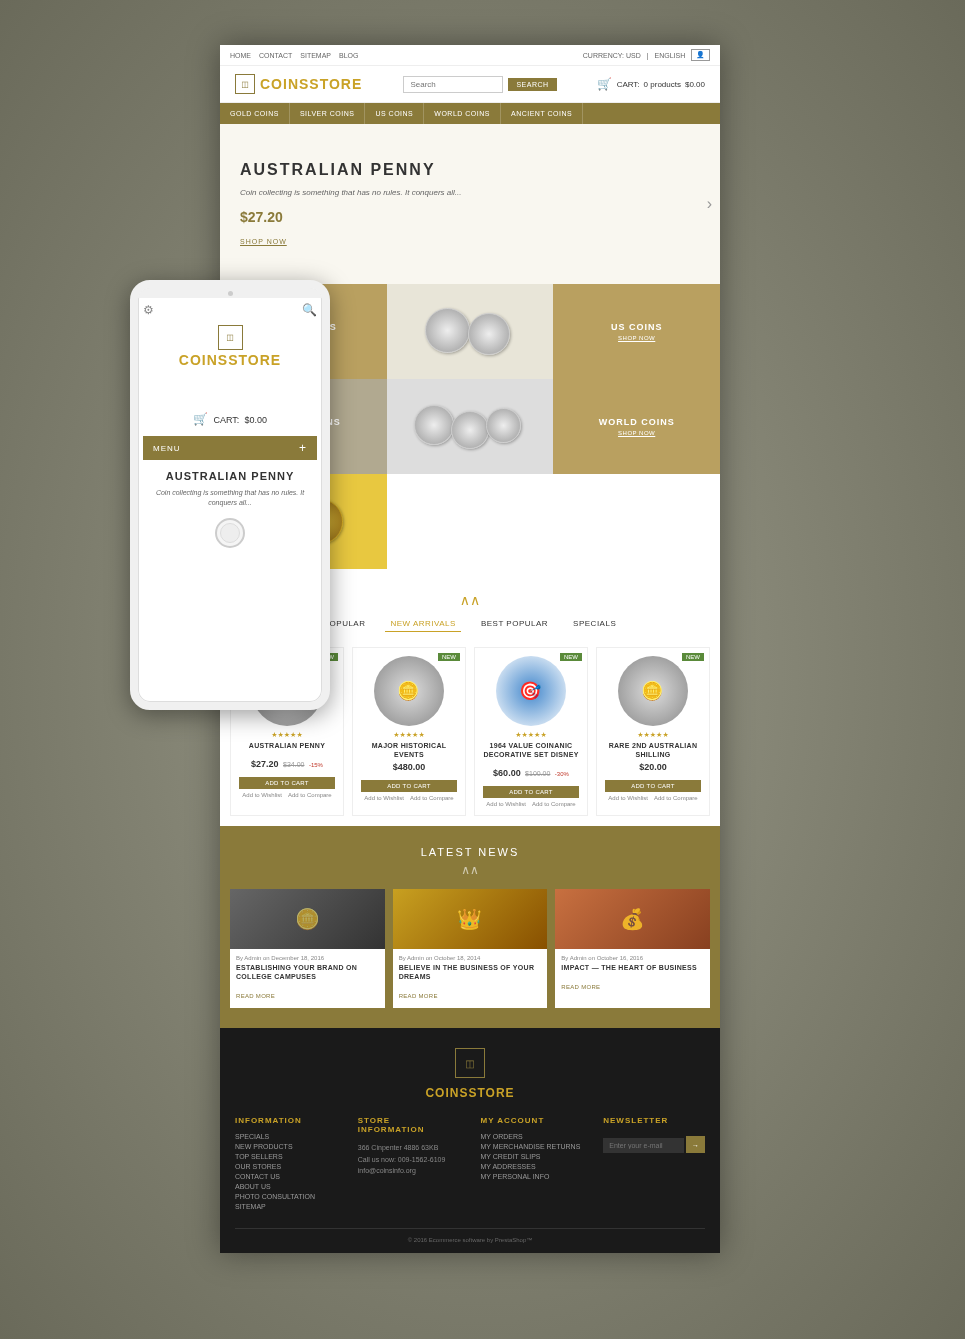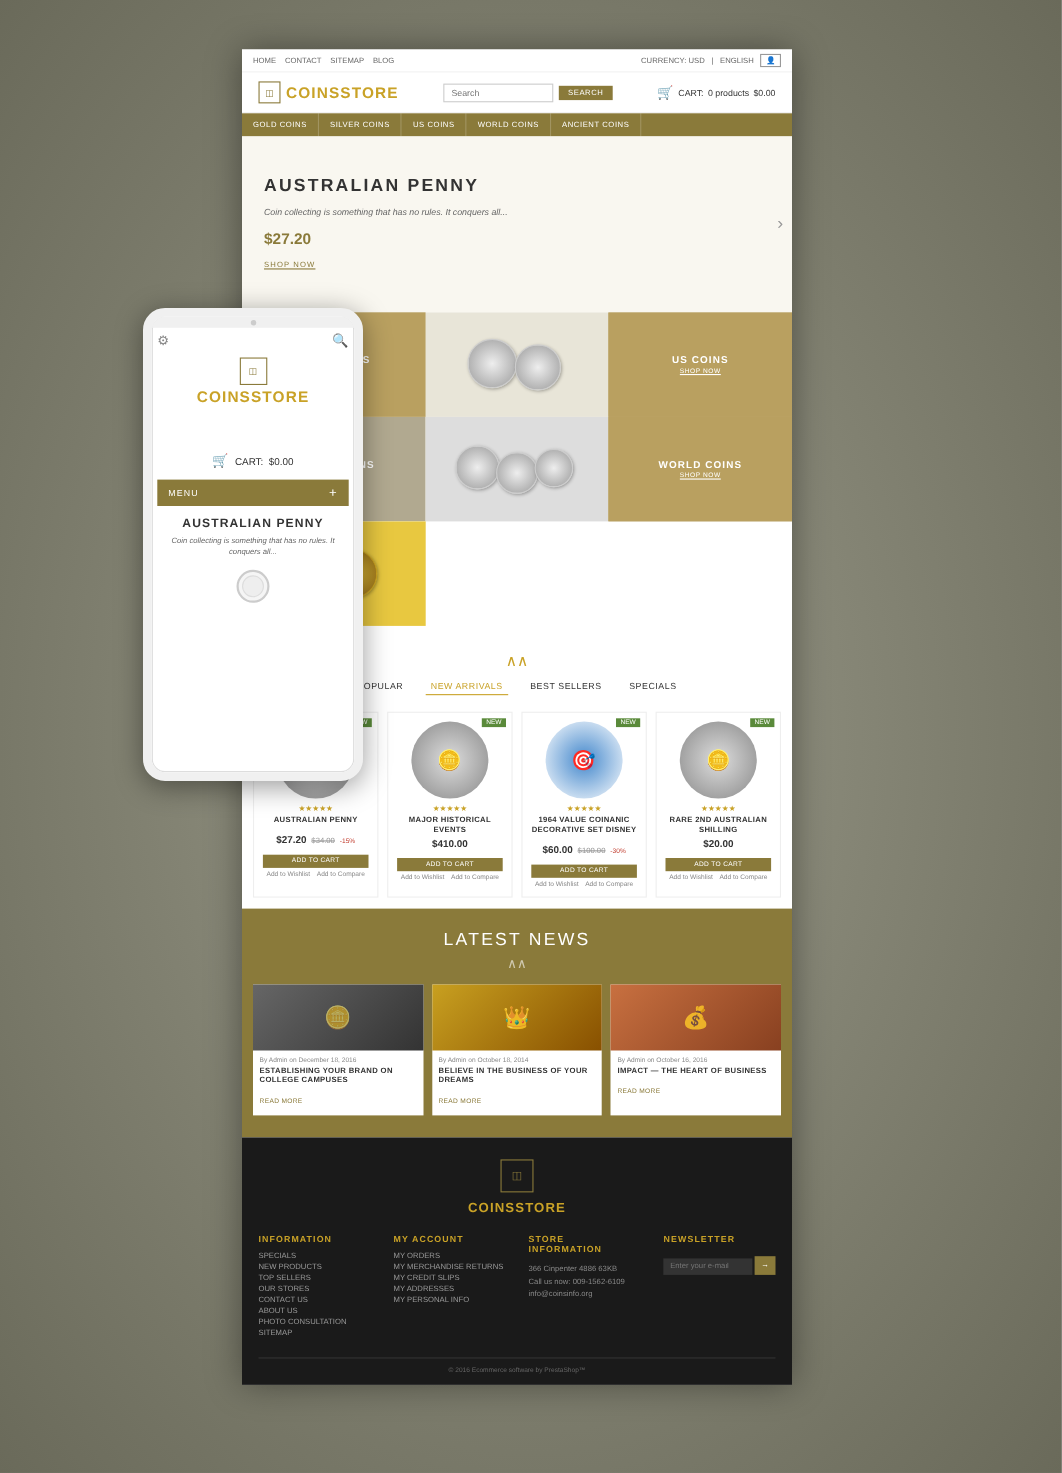--- a/index.html
+++ b/index.html
@@ -335,21 +335,21 @@
     }
 
     
     .news-section {
       background: #8a7a3a;
       padding: 20px 10px;
     }
     .section-title {
       text-align: center;
       color: #fff;
-      font-size: 16px;
+      font-size: 11px;
       letter-spacing: 2px;
       margin-bottom: 5px;
     }
     .section-divider { text-align: center; color: rgba(255,255,255,0.6); font-size: 12px; margin-bottom: 12px; }
     .news-grid {
       display: grid;
       grid-template-columns: repeat(3, 1fr);
       gap: 8px;
     }
     .news-card { background: #fff; }
@@ -697,21 +697,21 @@
         <div class="gc" style="width:45px; height:45px; margin-left:-10px;"></div>
       </div>
     </div>
   </div>
 
   <div class="tabs-section">
     <div class="tabs-divider">∧∧</div>
     <div class="tabs-nav">
       <span class="tab-btn">POPULAR</span>
       <span class="tab-btn active">NEW ARRIVALS</span>
-      <span class="tab-btn">BEST SELLERS</span>
+      <span class="tab-btn">BEST POPULAR</span>
       <span class="tab-btn">SPECIALS</span>
     </div>
   </div>
 
   <div class="products-grid">
 
     <div class="product-card">
       <div class="product-badge">BEST</div>
       <div class="product-badge-new">NEW</div>
       <div class="product-img product-img-silver">
@@ -731,21 +731,21 @@
       </div>
     </div>
 
     <div class="product-card">
       <div class="product-badge-new">NEW</div>
       <div class="product-img product-img-silver">
         <div style="font-size:18px; color:#555;">🪙</div>
       </div>
       <div class="product-stars">★★★★★</div>
       <div class="product-name">MAJOR HISTORICAL EVENTS</div>
-      <div class="product-price">$410.00</div>
+      <div class="product-price">$480.00</div>
       <button class="add-to-cart-btn">ADD TO CART</button>
       <div class="product-links">
         <span class="product-link">Add to Wishlist</span>
         <span class="product-link">Add to Compare</span>
       </div>
     </div>
 
     <div class="product-card">
       <div class="product-badge-new">NEW</div>
       <div class="product-img product-img-colorful">
@@ -838,36 +838,36 @@
         <span class="footer-link">NEW PRODUCTS</span>
         <span class="footer-link">TOP SELLERS</span>
         <span class="footer-link">OUR STORES</span>
         <span class="footer-link">CONTACT US</span>
         <span class="footer-link">ABOUT US</span>
         <span class="footer-link">PHOTO CONSULTATION</span>
         <span class="footer-link">SITEMAP</span>
       </div>
 
       <div>
+        <div class="footer-col-title">STORE INFORMATION</div>
+        <div class="footer-store-info">366 Cinpenter 4886 63KB</div>
+        <div class="footer-store-info">Call us now: 009-1562-6109</div>
+        <div class="footer-store-info">info@coinsinfo.org</div>
+      </div>
+
+      <div>
         <div class="footer-col-title">MY ACCOUNT</div>
         <span class="footer-link">MY ORDERS</span>
         <span class="footer-link">MY MERCHANDISE RETURNS</span>
         <span class="footer-link">MY CREDIT SLIPS</span>
         <span class="footer-link">MY ADDRESSES</span>
         <span class="footer-link">MY PERSONAL INFO</span>
       </div>
 
       <div>
-        <div class="footer-col-title">STORE INFORMATION</div>
-        <div class="footer-store-info">366 Cinpenter 4886 63KB</div>
-        <div class="footer-store-info">Call us now: 009-1562-6109</div>
-        <div class="footer-store-info">info@coinsinfo.org</div>
-      </div>
-
-      <div>
         <div class="footer-col-title">NEWSLETTER</div>
         <div style="display:flex; gap:2px; margin-top:5px;">
           <input class="newsletter-input" type="email" placeholder="Enter your e-mail" style="">
           <button class="newsletter-btn">→</button>
         </div>
       </div>
     </div>
     <div class="footer-bottom">
       <span>© 2016 Ecommerce software by PrestaShop™</span>
     </div>

